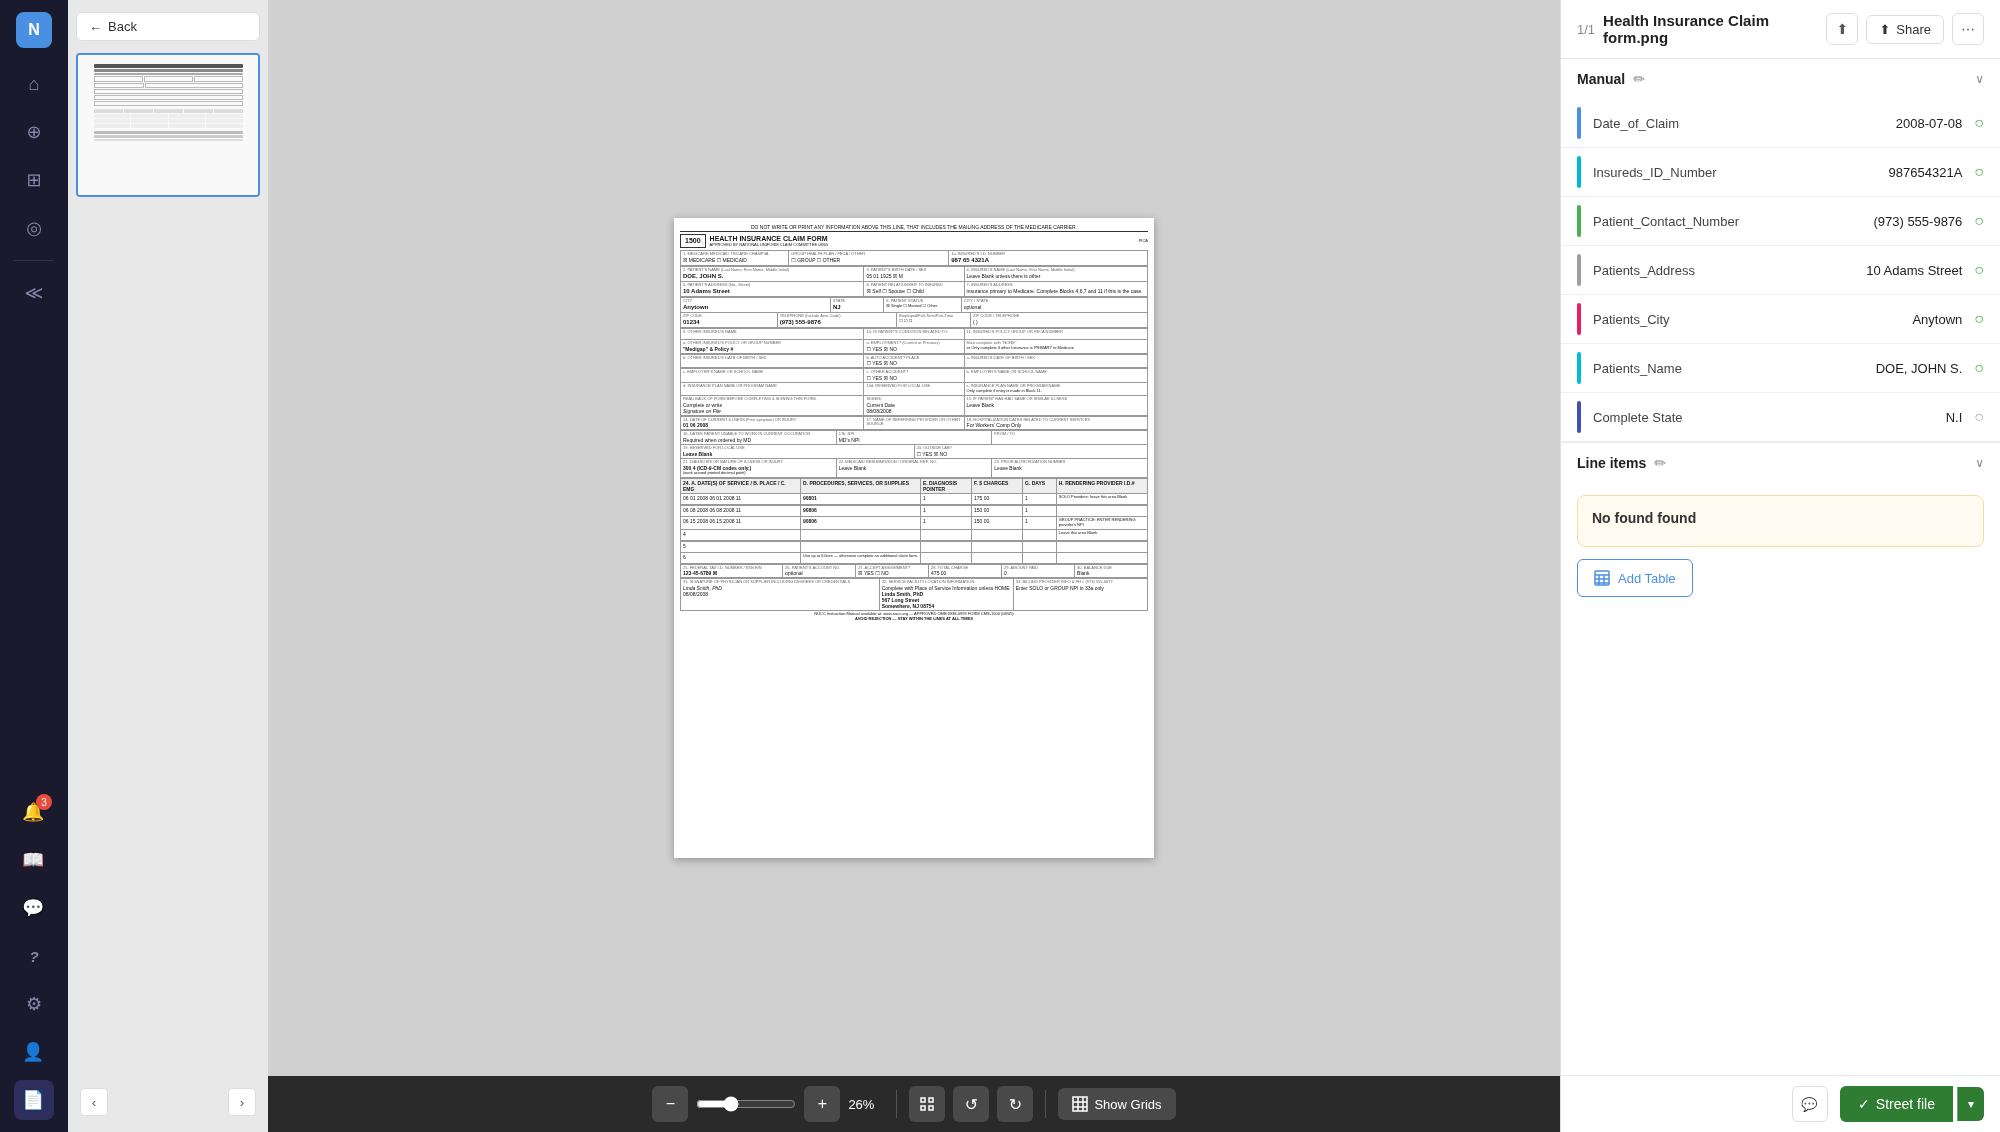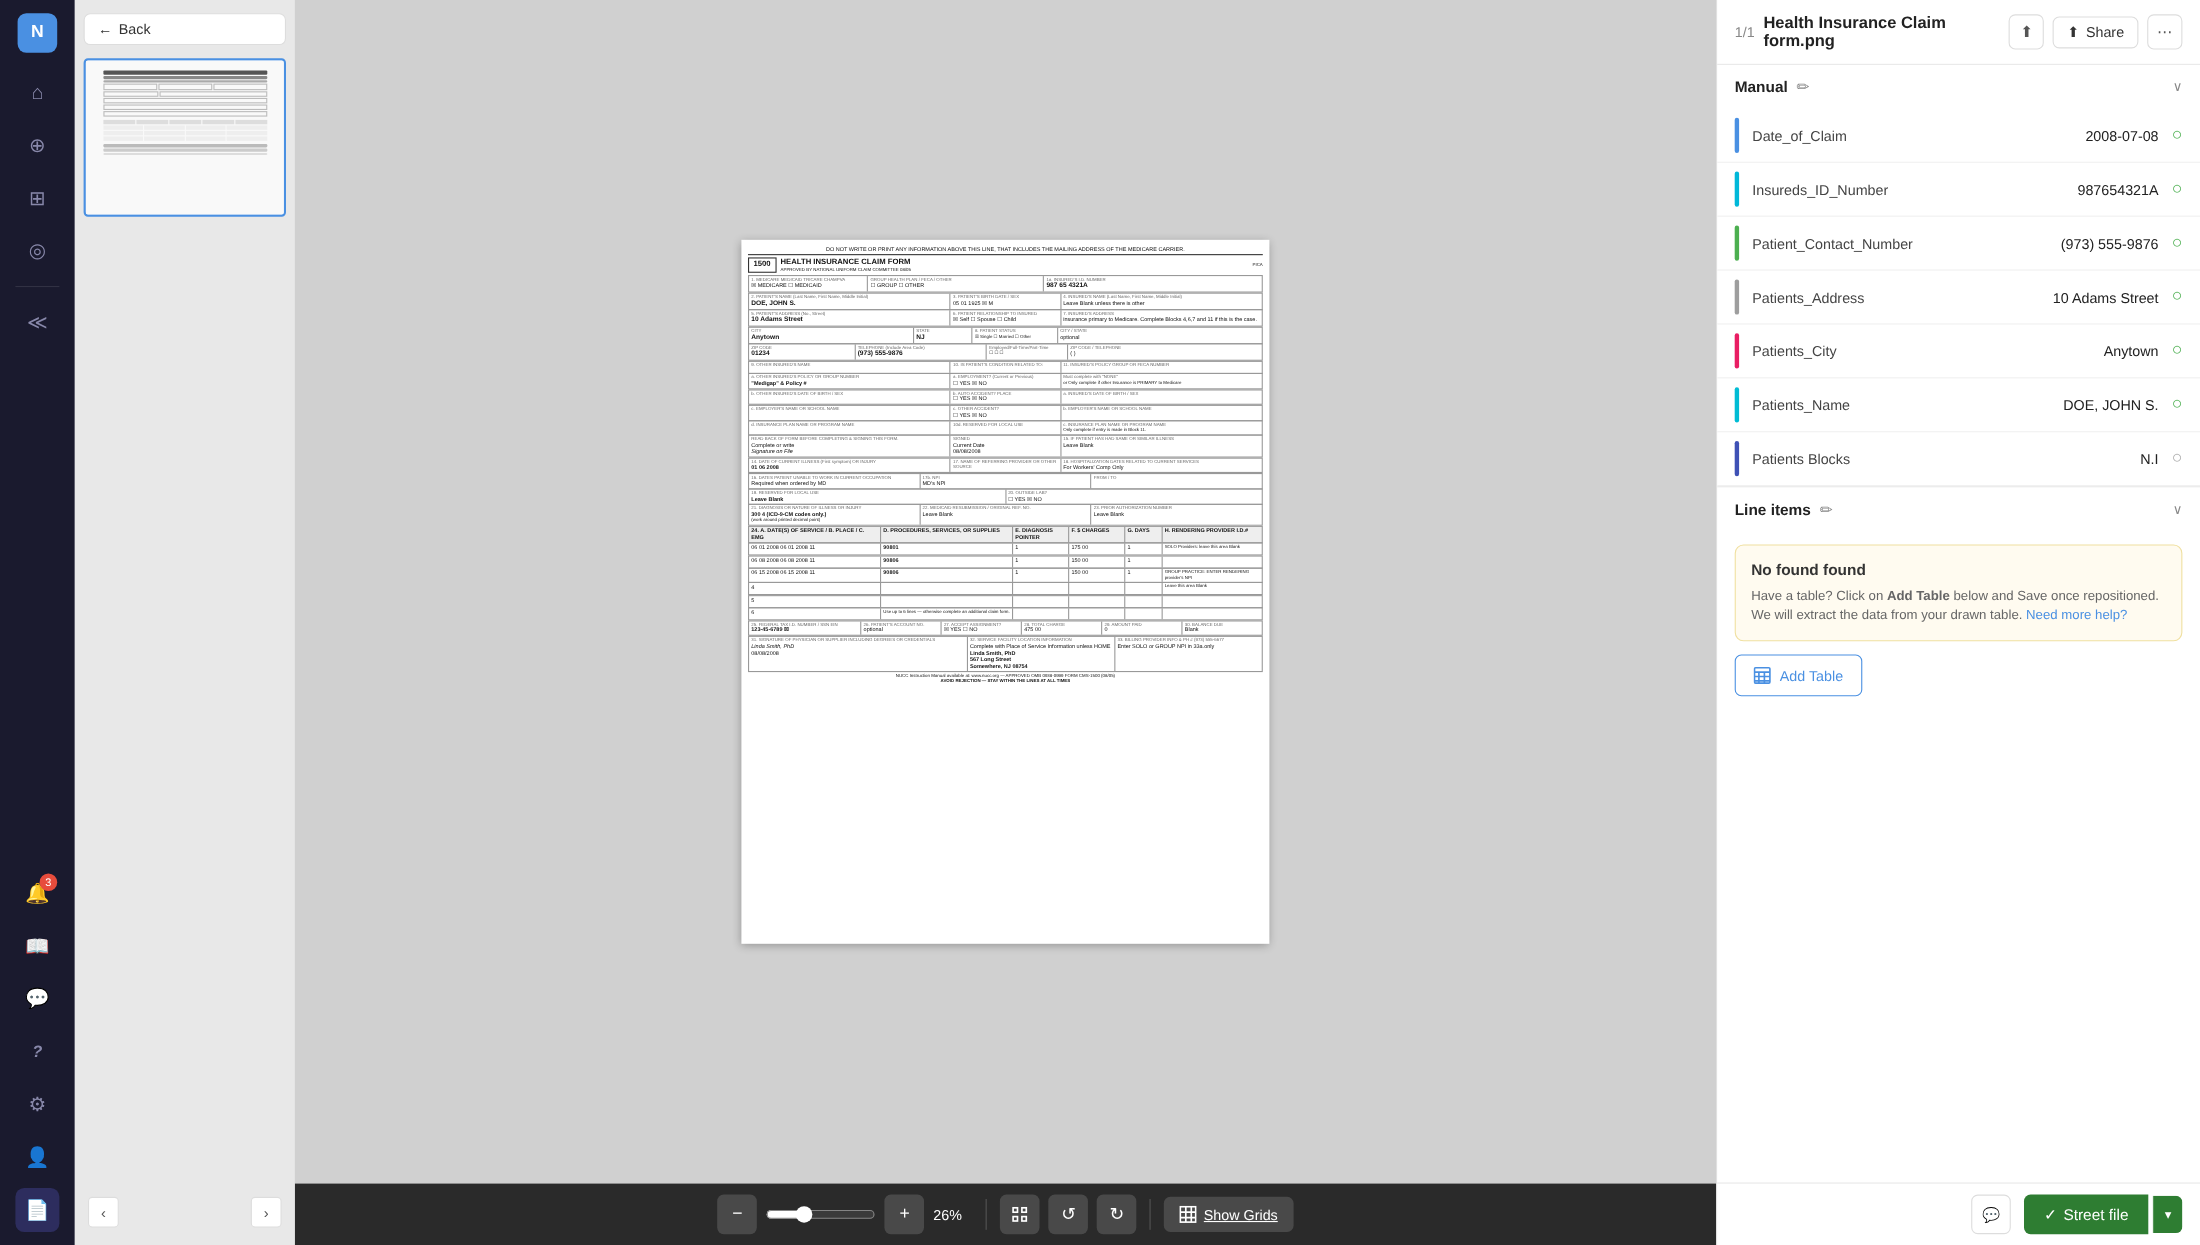--- a/index.html
+++ b/index.html
@@ -189,21 +189,20 @@
       display: flex;
       align-items: center;
       gap: 6px;
       background: rgba(255,255,255,0.15);
       border: none;
       border-radius: 6px;
       color: white;
       padding: 8px 14px;
       cursor: pointer;
       font-size: 13px;
-      text-decoration: underline;
     }
 
     
     .right-panel {
       width: 440px;
       background: white;
       display: flex;
       flex-direction: column;
       flex-shrink: 0;
       border-left: 1px solid #e0e0e0;
@@ -1039,38 +1038,35 @@
 
     <div class="field-row">
       <div class="field-color-bar" style="background:#00bcd4;"></div>
       <div class="field-name">Patients_Name</div>
       <div class="field-value">DOE, JOHN S.</div>
       <div class="field-check confirmed">○</div>
     </div>
 
     <div class="field-row">
       <div class="field-color-bar" style="background:#3f51b5;"></div>
-      <div class="field-name">Patients Blocks</div>
+      <div class="field-name">Complete State</div>
       <div class="field-value">N.I</div>
       <div class="field-check">○</div>
     </div>
 
     <div class="line-items-header">
       <div class="section-header-left">
         <span class="section-title">Line items</span>
         <span class="edit-icon">✏</span>
       </div>
       <span class="chevron-icon">∨</span>
     </div>
 
     <div class="no-tables-box">
       <div class="no-tables-title">No found found</div>
-      <div class="no-tables-desc">
-        Have a table? Click on <strong>Add Table</strong> below and Save once repositioned. We will extract the data from your drawn table. <a href="#">Need more help?</a>
-      </div>
     </div>
 
     <button class="add-table-btn">
       <svg width="16" height="16" viewBox="0 0 16 16" fill="none" stroke="#4a90e2" stroke-width="1.5">
         <rect x="1" y="1" width="14" height="14" rx="1"></rect>
         <line x1="1" y1="5" x2="15" y2="5"></line>
         <line x1="1" y1="9" x2="15" y2="9"></line>
         <line x1="1" y1="13" x2="15" y2="13"></line>
         <line x1="5" y1="5" x2="5" y2="15"></line>
         <line x1="10" y1="5" x2="10" y2="15"></line>

